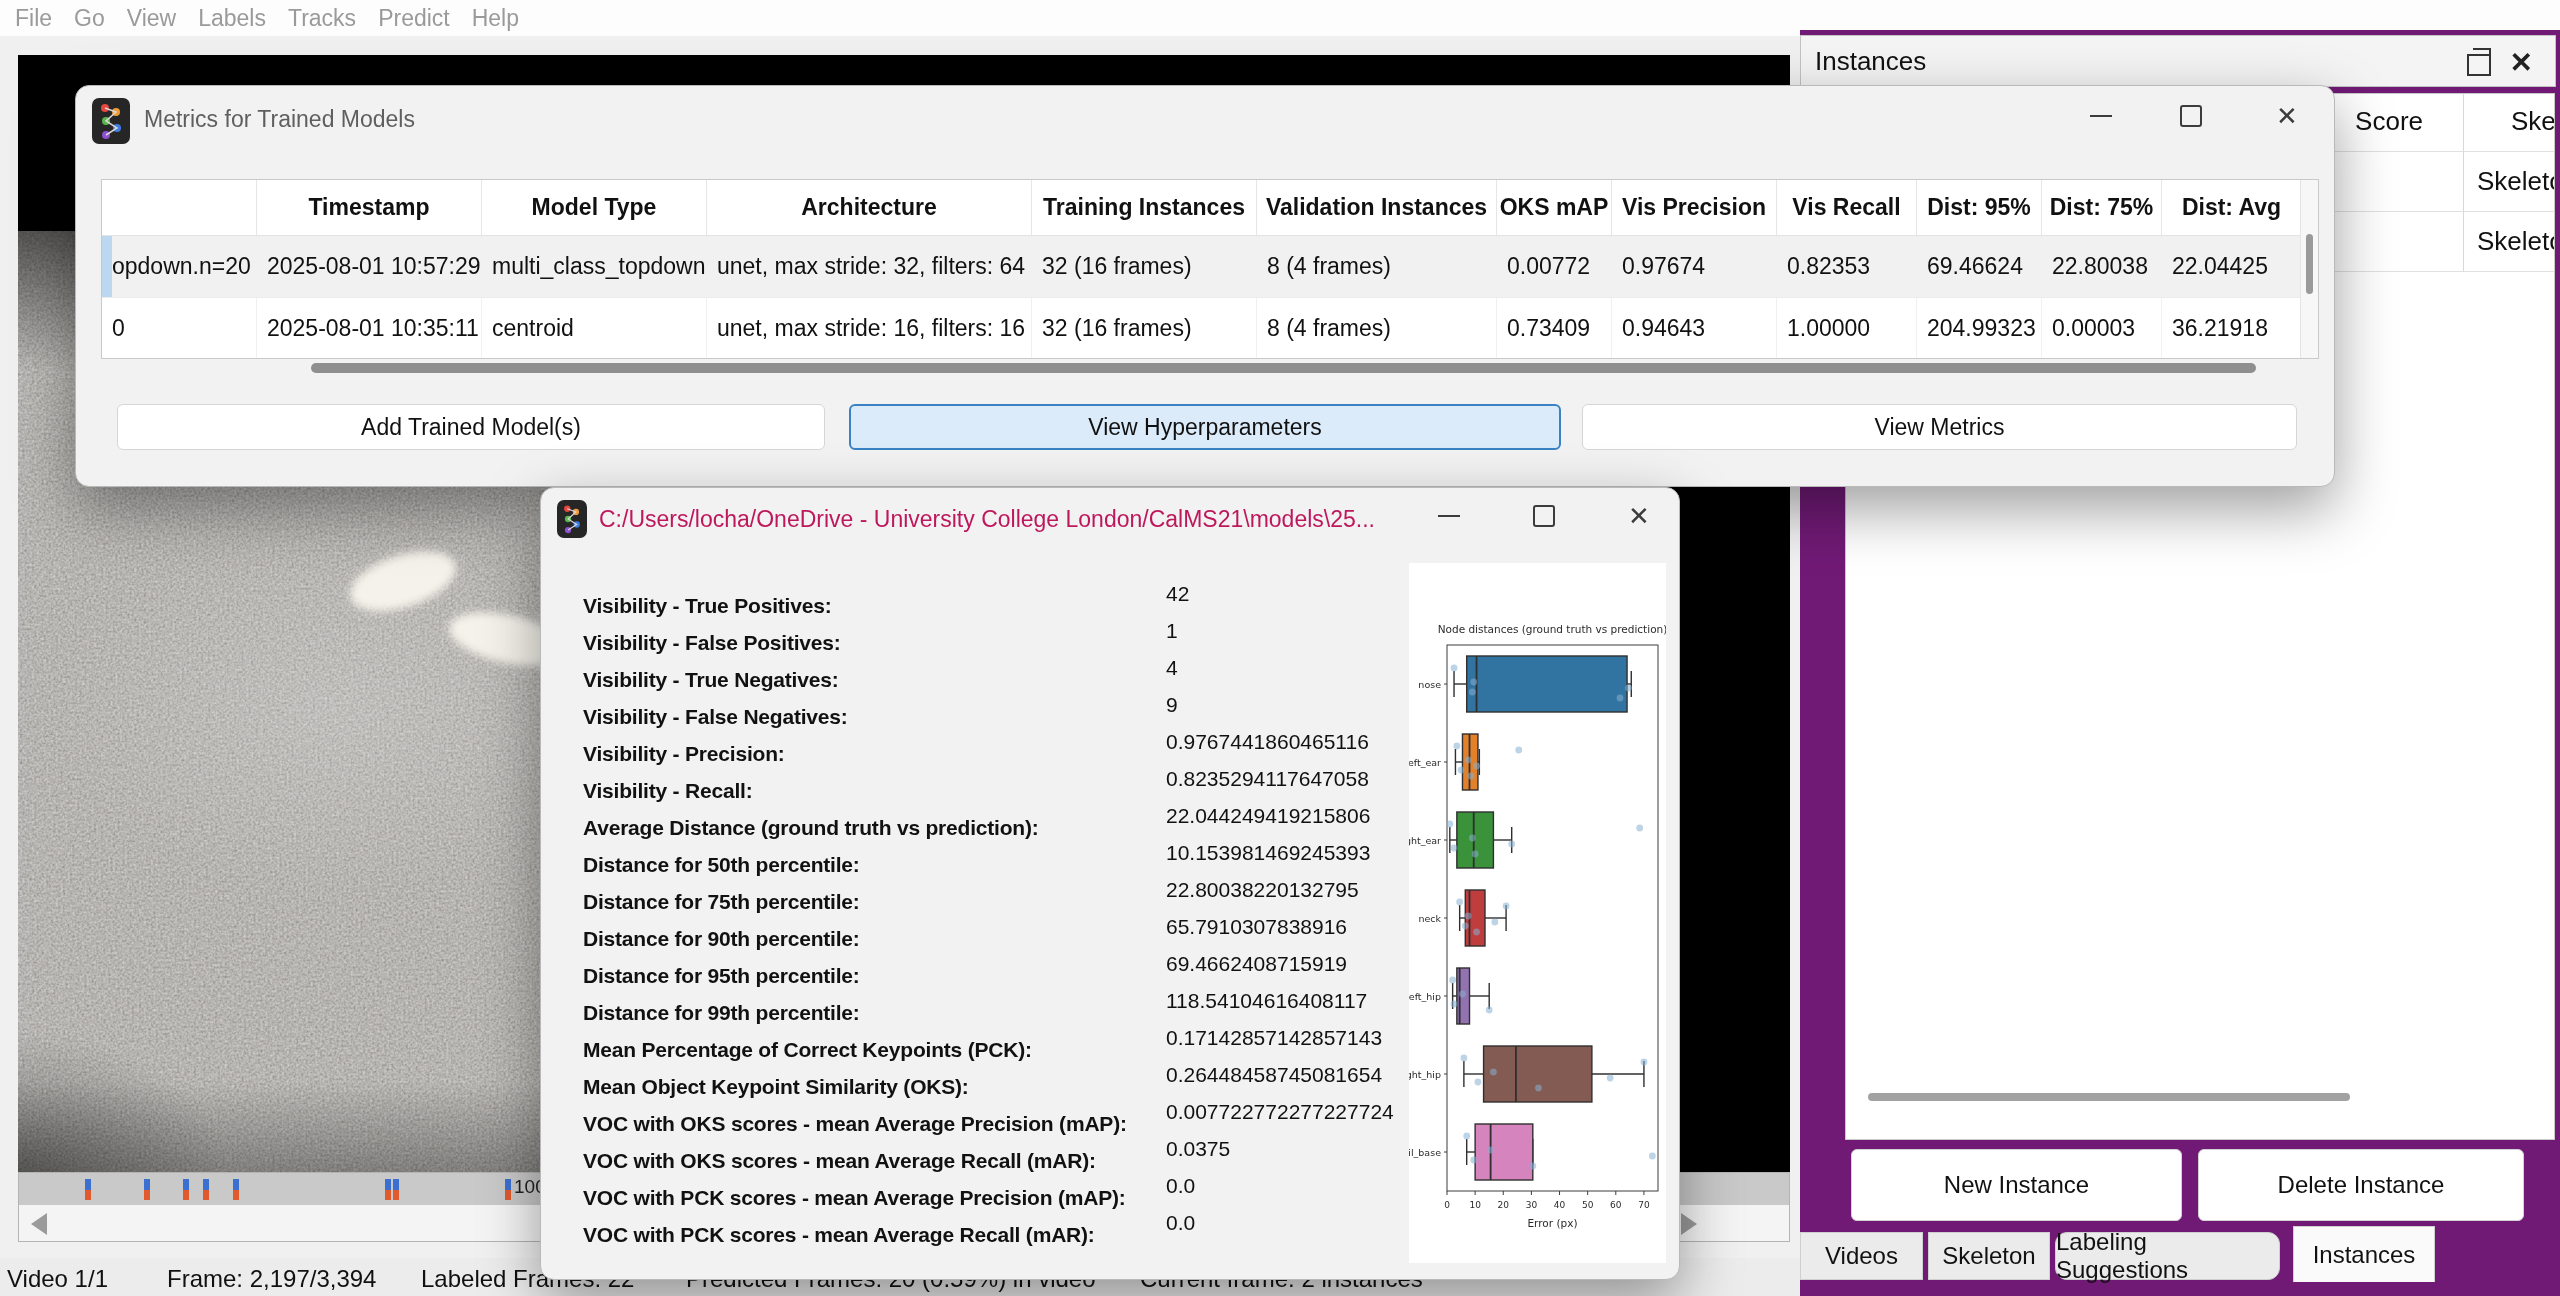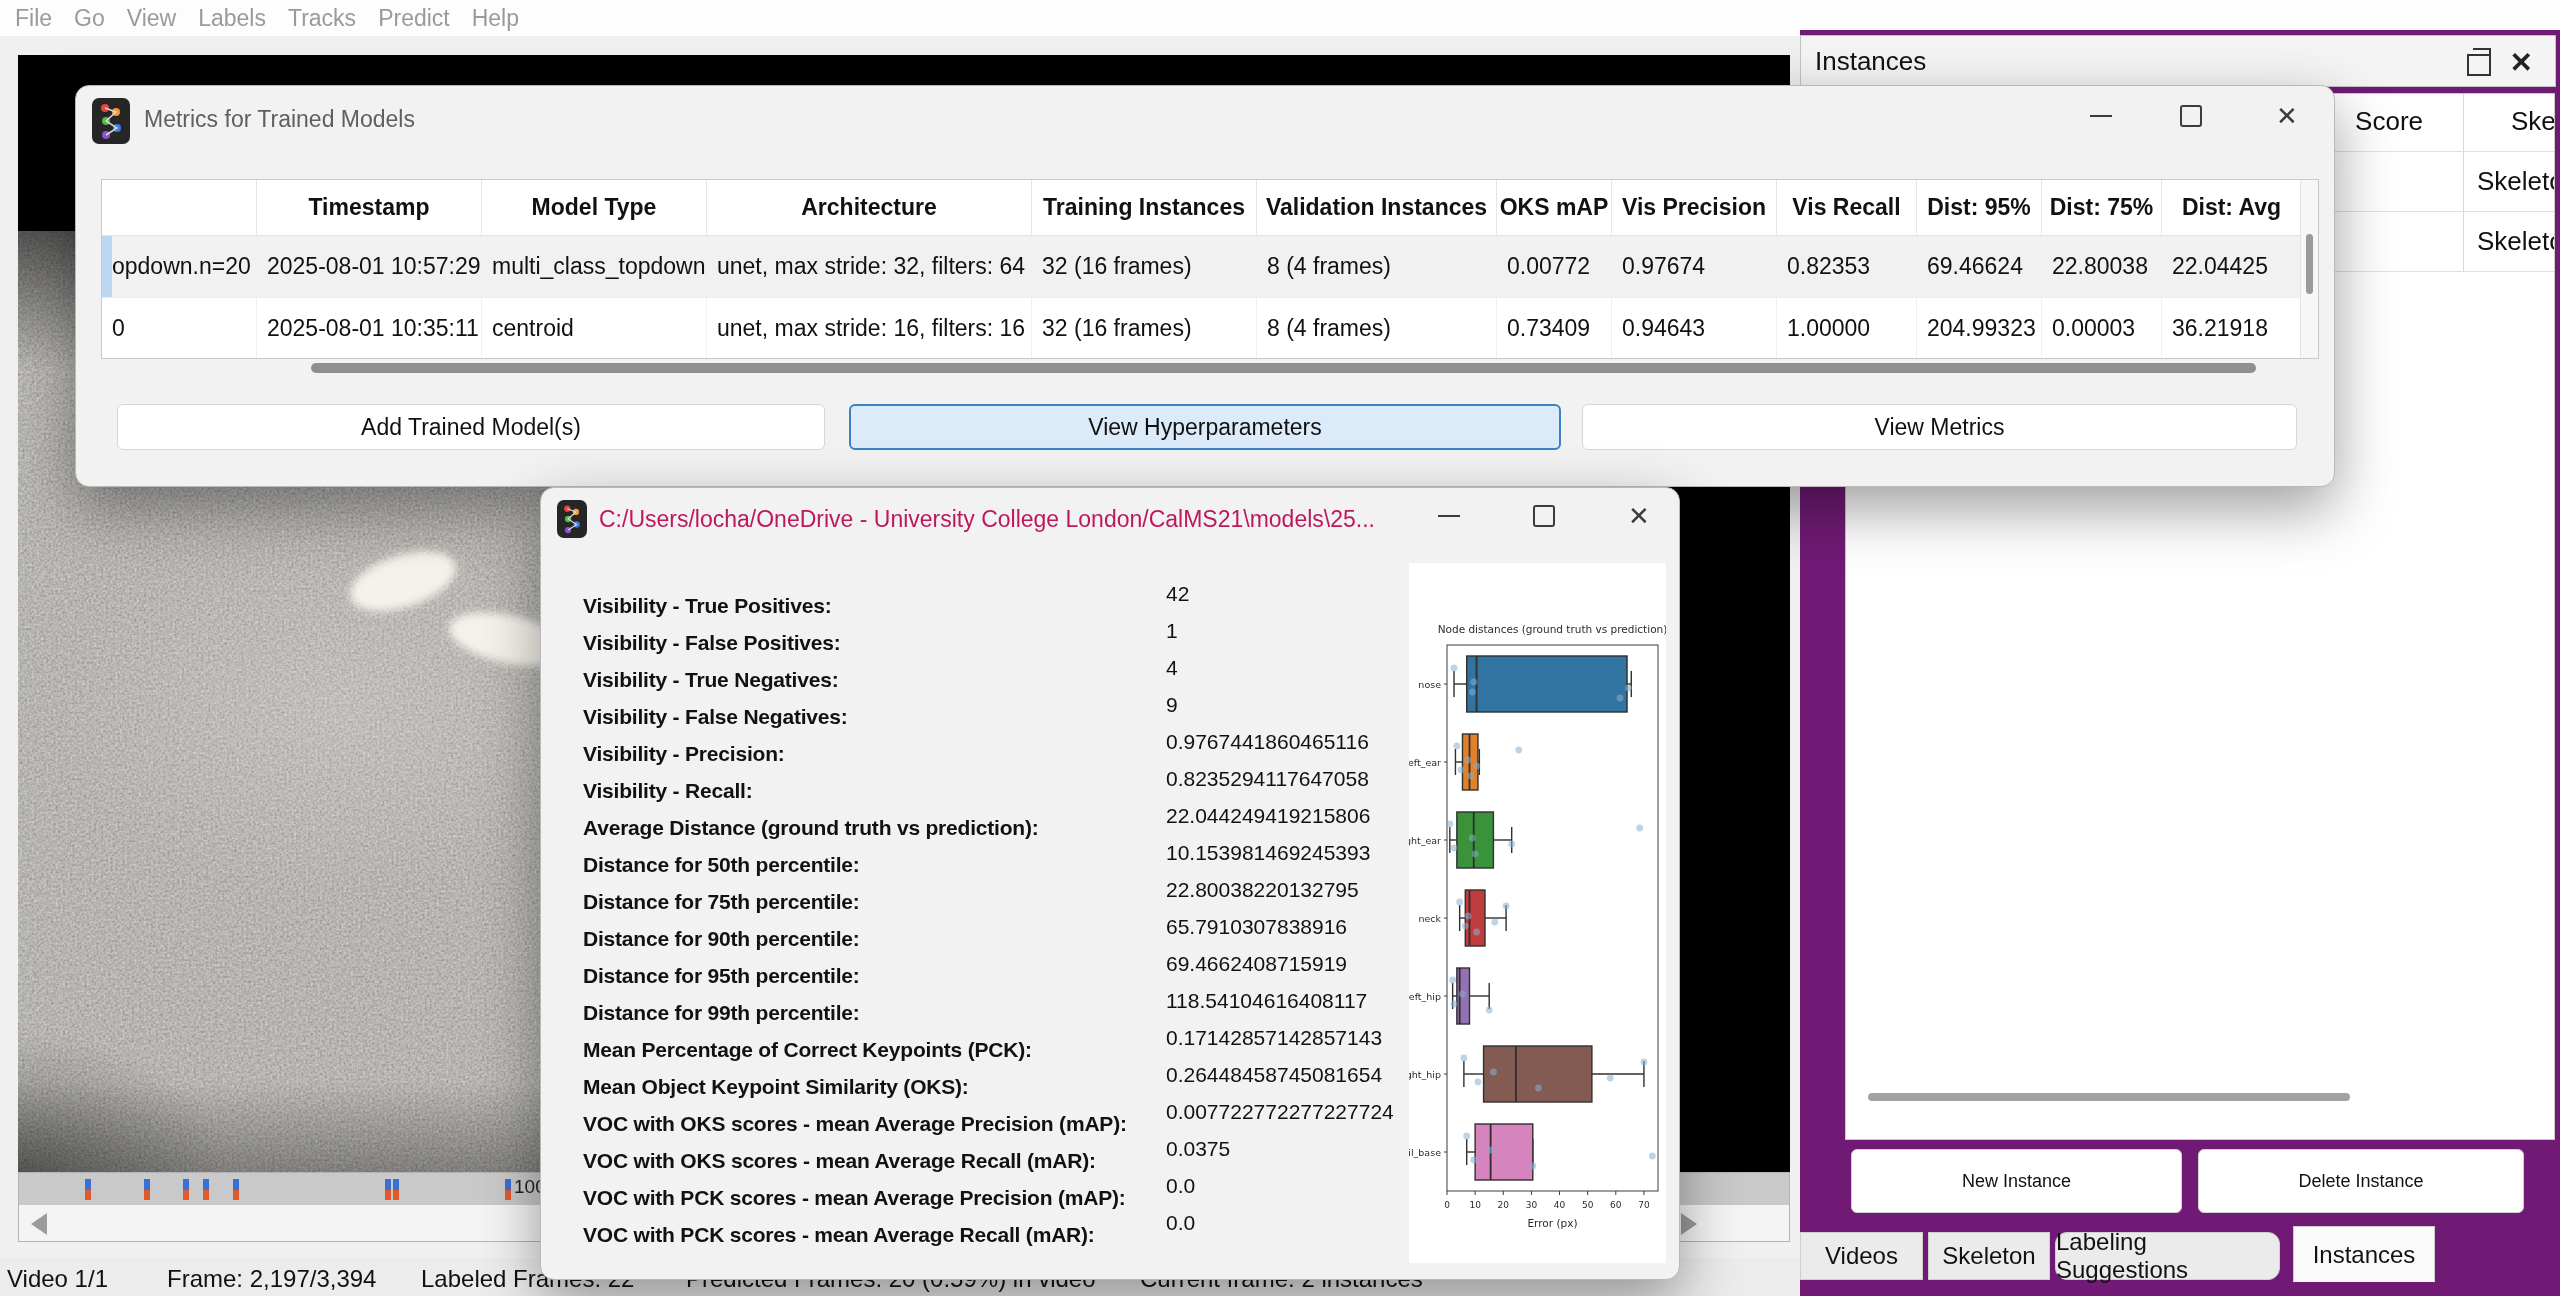--- a/index.html
+++ b/index.html
@@ -40,21 +40,21 @@
   .dock-float{position:absolute;right:64px;top:18px;width:20px;height:18px;border:2px solid #333;background:#f4f4f4;}
   .dock-float::before{content:"";position:absolute;left:4px;top:-8px;width:16px;height:14px;border:2px solid #333;border-bottom:none;border-left:none;}
   .dock-close{position:absolute;right:22px;top:10px;font-size:28px;font-weight:bold;color:#222;line-height:34px;}
   .dock-table{position:absolute;left:45px;top:63px;width:710px;height:1047px;background:#fff;border:1px solid #c9c9c9;box-sizing:border-box;overflow:hidden;}
   .dt-vline{position:absolute;left:617px;top:0;width:1px;height:177px;background:#d8d8d8;}
   .dt-hline{position:absolute;left:0;width:100%;height:1px;background:#e0e0e0;}
   .dt-header-score{position:absolute;left:0;top:12px;width:577px;text-align:right;font-size:26px;color:#111;}
   .dt-header-skeleton{position:absolute;left:665px;top:12px;font-size:26px;color:#111;white-space:nowrap;}
   .dt-cell-skeleton{position:absolute;left:631px;font-size:26px;color:#111;white-space:nowrap;}
   .dock-hscroll{position:absolute;left:68px;top:1063px;width:482px;height:8px;background:#a2a2a2;border-radius:4px;}
-  .dock-btn{position:absolute;top:1119px;height:64px;background:#fff;border:1px solid #d2d2d2;border-radius:6px;font-size:18px;display:flex;align-items:center;justify-content:center;box-sizing:border-box;}
+  .dock-btn{position:absolute;top:1119px;height:72px;background:#fff;border:1px solid #d2d2d2;border-radius:6px;font-size:24px;display:flex;align-items:center;justify-content:center;box-sizing:border-box;}
   .tabs{position:absolute;left:0;top:1196px;height:60px;width:760px;}
   .tab{position:absolute;top:6px;height:48px;background:#ebebeb;border:1px solid #cfcfcf;box-sizing:border-box;font-size:24px;display:flex;align-items:center;justify-content:center;color:#111;}
   .tab.active{top:0;height:56px;background:#fafafa;border-bottom:none;}
   
   .dialog{position:absolute;background:#f2f2f2;border:1px solid #b9b9b9;border-radius:14px;box-shadow:0 22px 60px rgba(0,0,0,0.38);box-sizing:border-box;}
   .dlg-title{position:absolute;font-size:23px;color:#5f5f5f;white-space:nowrap;}
   .app-icon{position:absolute;background:#262626;border-radius:7px;}
   .app-icon svg{display:block}
   .win-btn{position:absolute;width:60px;height:44px;display:flex;align-items:center;justify-content:center;color:#3c3c3c;}
   .glyph-min{width:22px;height:2px;background:#3c3c3c;}

